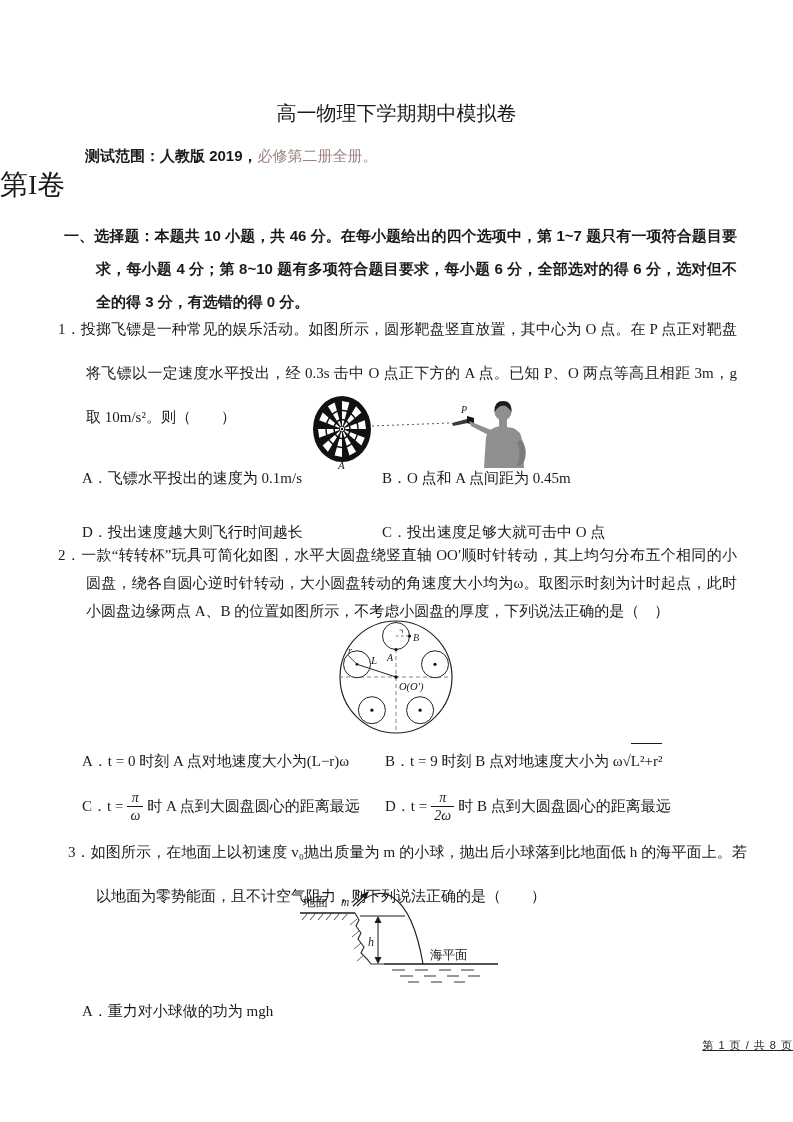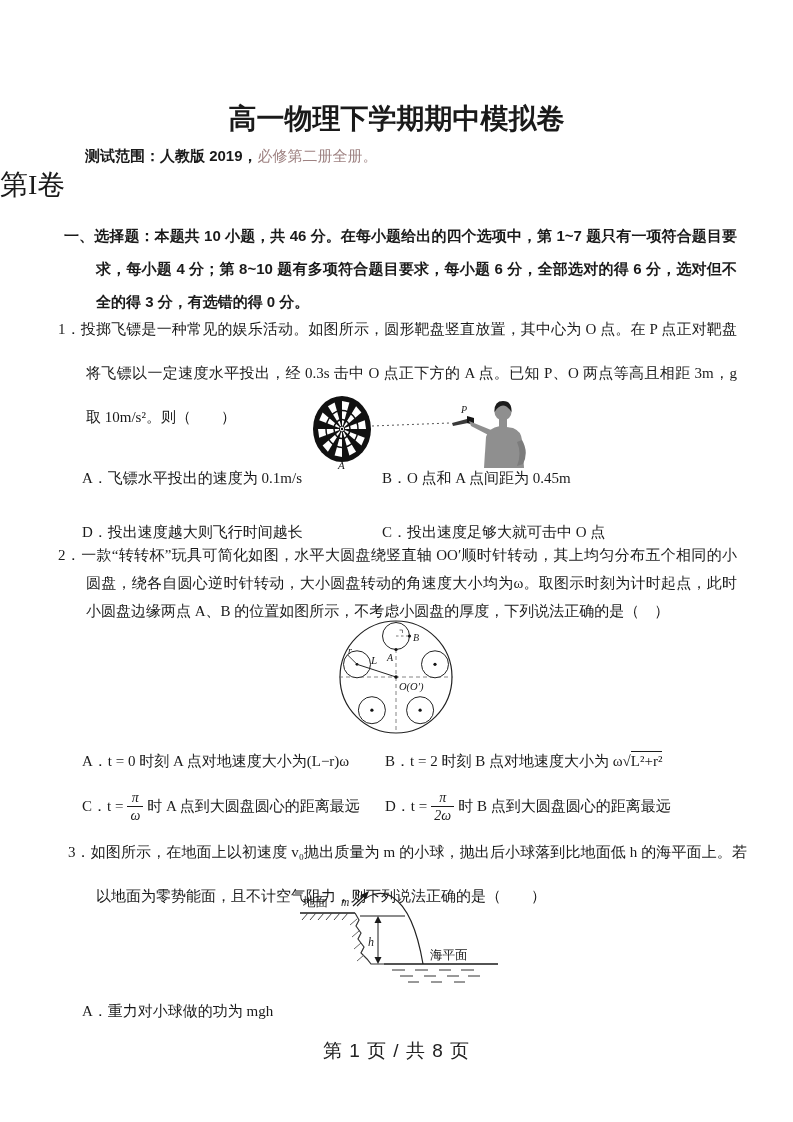--- a/index.html
+++ b/index.html
@@ -1,19 +1,19 @@
 <!DOCTYPE html>
 <html><head>
 <meta charset="utf-8">
 <style>
   html,body{margin:0;padding:0;background:#ffffff;}
   .page{position:relative;width:793px;height:1122px;background:#fff;overflow:hidden;
         font-family:"Liberation Serif","DejaVu Serif",serif;color:#1a1a1a;}
   .title{position:absolute;top:100px;left:0;width:100%;text-align:center;
-         font-family:"Liberation Sans","DejaVu Sans",sans-serif;font-weight:bold;font-size:28px;}
+         font-family:"Liberation Sans","DejaVu Sans",sans-serif;font-weight:normal;font-size:20px;}
   .subtitle{position:absolute;top:147px;left:85px;font-size:15px;}
   .sub-label{font-family:"Liberation Sans","DejaVu Sans",sans-serif;font-weight:bold;}
   .sub-scope{color:#9e8282;}
   .section-title{position:absolute;top:166px;left:0;width:100%;text-align:left;font-size:28px;}
   .instructions{position:absolute;top:219px;left:64px;width:673px;
         font-family:"Liberation Sans","DejaVu Sans",sans-serif;font-weight:bold;font-size:15px;
         line-height:33px;text-align:justify;padding-left:32px;text-indent:-32px;box-sizing:border-box;}
   .stem{position:absolute;font-size:15px;line-height:44px;text-align:justify;
         padding-left:28px;text-indent:-28px;box-sizing:border-box;}
   .q1-stem{top:307px;left:58px;width:679px;}
@@ -28,24 +28,24 @@
   .q2row .col2{position:absolute;left:303px;top:0;}
   .r1{top:752px;}
   .r2{top:786px;}
   .r2 .opt{display:flex;align-items:center;height:40px;}
   .opt{white-space:nowrap;}
   .frac{display:inline-block;vertical-align:middle;text-align:center;margin:0 4px;
         font-style:italic;line-height:1;}
   .frac .num{display:block;font-size:14px;line-height:17px;padding:0 3px;border-bottom:1.3px solid #1a1a1a;}
   .frac .den{display:block;font-size:14px;line-height:17px;padding:0 3px;}
   .sqrt{font-style:normal;}
-  .rad{border-top:1.3px solid #1a1a1a;padding-top:1px;}
+  .rad{border-top:1.3px solid #1a1a1a;padding-top:9px;}
   .q3-option{position:absolute;top:1002px;left:82px;font-size:15px;}
-  .footer{position:absolute;top:1038px;left:0;width:100%;text-align:center;font-size:19px;
-        font-family:"Liberation Sans","DejaVu Sans",sans-serif;letter-spacing:1px;color:#222;}
+  .footer{position:absolute;top:1038px;left:0;width:100%;text-align:right;font-size:11px;
+        font-family:"Liberation Sans","DejaVu Sans",sans-serif;letter-spacing:1px;color:#222;text-decoration:underline;}
   svg text{font-family:"Liberation Serif","DejaVu Serif",serif;}
   .svg-var{font-style:italic;}
 </style>
 </head>
 <body>
 
 <div class="page">
 
   <div class="title">高一物理下学期期中模拟卷</div>
 
@@ -128,21 +128,21 @@
     <text x="59" y="52" font-size="11" class="svg-var" fill="#1a1a1a">L</text>
     <circle cx="123" cy="52.3" r="1.6" fill="#111"></circle>
     <circle cx="59.9" cy="98.2" r="1.6" fill="#111"></circle>
     <circle cx="108.1" cy="98.2" r="1.6" fill="#111"></circle>
     <circle cx="84" cy="65" r="1.8" fill="#111"></circle>
     <text x="87" y="78" font-size="10.5" class="svg-var" fill="#1a1a1a">O(O′)</text>
   </svg>
 
   <div class="q2row r1">
     <div class="opt"><span>A．</span><span>t = 0 时刻 A 点对地速度大小为(L−r)ω</span></div>
-    <div class="opt col2"><span>B．</span><span>t = 2 时刻 B 点对地速度大小为 ω</span><span class="sqrt">√</span><span class="rad">L²+r²</span></div>
+    <div class="opt col2"><span>B．</span><span>t = 9 时刻 B 点对地速度大小为 ω</span><span class="sqrt">√</span><span class="rad">L²+r²</span></div>
   </div>
   <div class="q2row r2">
     <div class="opt">
         <span>C．</span>
         <span>t =</span>
         <span class="frac">
           <span class="num">π</span>
           <span class="den">ω</span>
         </span>
         <span>时 A 点到大圆盘圆心的距离最远</span>

